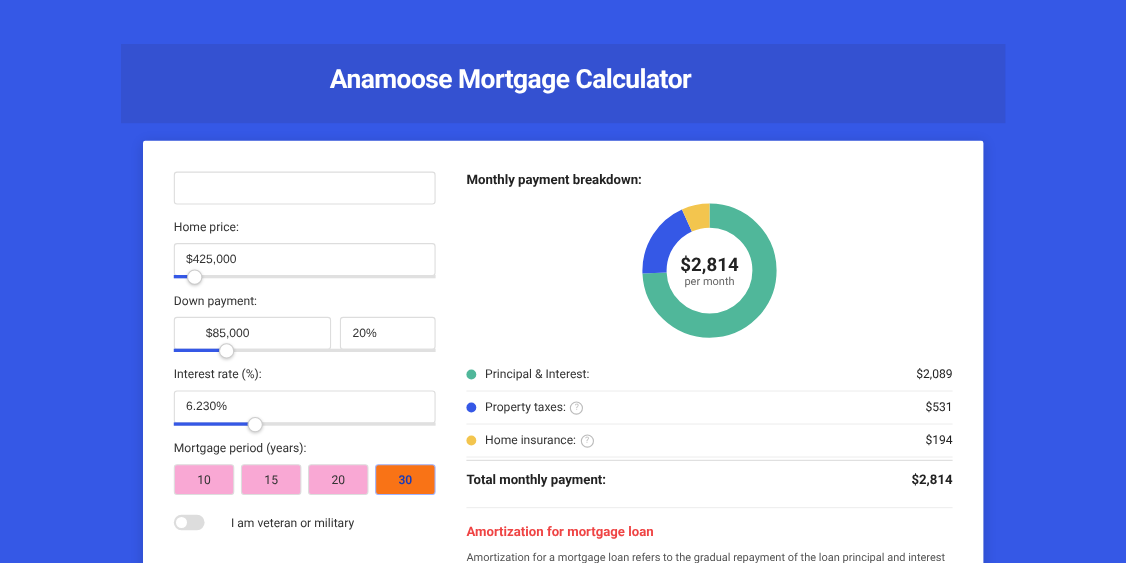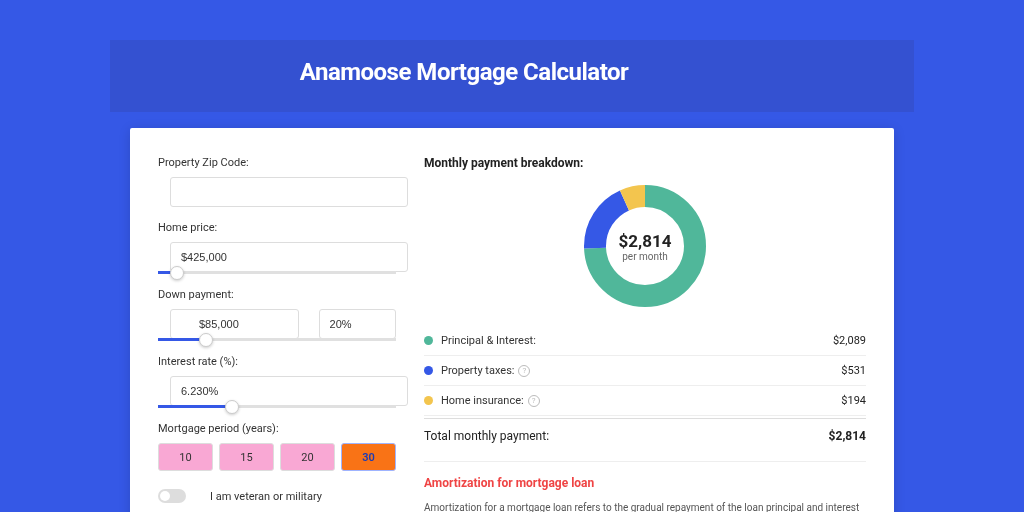--- a/index.html
+++ b/index.html
@@ -3,21 +3,21 @@
 <meta charset="utf-8">
 <style>
 * { margin:0; padding:0; box-sizing:border-box; }
 body { font-family:-apple-system,BlinkMacSystemFont,"Segoe UI",Roboto,Helvetica,Arial,sans-serif; background:#3558E6; width:1024px; height:512px; overflow:hidden; position:relative; }
 .outer-bar { position:absolute; left:110px; top:40px; width:804px; height:72px; background:#3451D1; }
 .page-title { position:absolute; left:0; top:58px; width:928px; text-align:center; color:#fff; font-size:24px; font-weight:700; letter-spacing:-0.5px; }
 .card { position:absolute; left:130px; top:128px; width:764px; height:420px; background:#fff; border-radius:2px; box-shadow:0 2px 12px rgba(0,0,0,0.15); padding:28px 28px 0 28px; display:flex; gap:28px; }
 .left-col { width:238px; flex-shrink:0; }
 .right-col { flex:1; }
 .form-label { font-size:11px; color:#333; margin-bottom:8px; display:block; }
-.input-box { width:100%; height:30px; border:1px solid #ddd; border-radius:3px; padding:0 10px; font-size:11px; color:#333; background:#fff;margin-left:12px; }
+.input-box { width:100%; height:30px; border:1px solid #ddd; border-radius:3px; padding:0 10px; font-size:11px; color:#333; background:#fff; }
 .field-group { margin-bottom:14px; position:relative; }
 .slider-track { height:3px; background:#e0e0e0; position:relative; margin-top:-1px; }
 .slider-fill { position:absolute; left:0; top:0; height:100%; background:#3558E6; }
 .slider-thumb { position:absolute; top:50%; transform:translate(-50%,-50%); width:14px; height:14px; background:#fff; border:1px solid #ccc; border-radius:50%; box-shadow:0 1px 3px rgba(0,0,0,0.2); }
 .down-row { display:flex; gap:8px; }
 .down-row .input-box:first-child { flex:1.6;padding-left:28px; }
 .down-row .input-box:last-child { flex:1; }
 .period-row { display:flex; gap:6px; }
 .period-btn { flex:1; height:28px; border:1px solid #ddd; border-radius:3px; background:#f9a8d4; font-size:11px; color:#333; display:flex; align-items:center; justify-content:center; cursor:pointer; }
 .period-btn.active { background:#f97316; border-color:#9fb4ff; color:#1a3bb8; font-weight:600; }
@@ -32,37 +32,36 @@
 .donut-center { position:absolute; left:0; top:0; width:100%; height:100%; display:flex; flex-direction:column; align-items:center; justify-content:center; }
 .donut-amount { font-size:17px; font-weight:700; color:#222; }
 .donut-sub { font-size:10px; color:#666; }
 .legend-row { display:flex; align-items:center; padding:8px 0; border-bottom:1px solid #eee; }
 .legend-row:last-of-type { border-bottom:none; }
 .legend-dot { width:9px; height:9px; border-radius:50%; margin-right:8px; flex-shrink:0; }
 .legend-label { font-size:11px; color:#333; flex:1; display:flex; align-items:center; gap:4px; }
 .legend-value { font-size:11px; color:#222; }
 .info-icon { width:12px; height:12px; border:1px solid #bbb; border-radius:50%; display:inline-flex; align-items:center; justify-content:center; font-size:8px; color:#bbb; }
 .total-row { display:flex; align-items:center; padding:10px 0 14px 0; border-top:1px solid #ddd; margin-top:2px; }
-.total-label { font-size:12px; font-weight:400; color:#222; flex:1; }
+.total-label { font-size:12px; font-weight:700; color:#222; flex:1; }
 .total-value { font-size:12px; font-weight:700; color:#222; }
 .amort-box { border-top:1px solid #eee; padding-top:14px; margin-top:4px; }
 .amort-title { font-size:12px; font-weight:700; color:#ef4444; margin-bottom:10px; }
 .amort-text { font-size:10px; color:#555; line-height:1.5; }
 </style>
 </head>
 <body>
 
 <div class="outer-bar"></div>
 <h1 class="page-title">Anamoose Mortgage Calculator</h1>
 
 <div class="card">
   <div class="left-col">
 
     <div class="field-group">
-      <label class="form-label">Property Zip Code:</label>
       <input class="input-box" value="" style="">
     </div>
 
     <div class="field-group">
       <label class="form-label">Home price:</label>
       <input class="input-box" value="$425,000" style="">
       <div class="slider-track">
         <div class="slider-fill" style="width:8%"></div>
         <div class="slider-thumb" style="left:8%"></div>
       </div>

